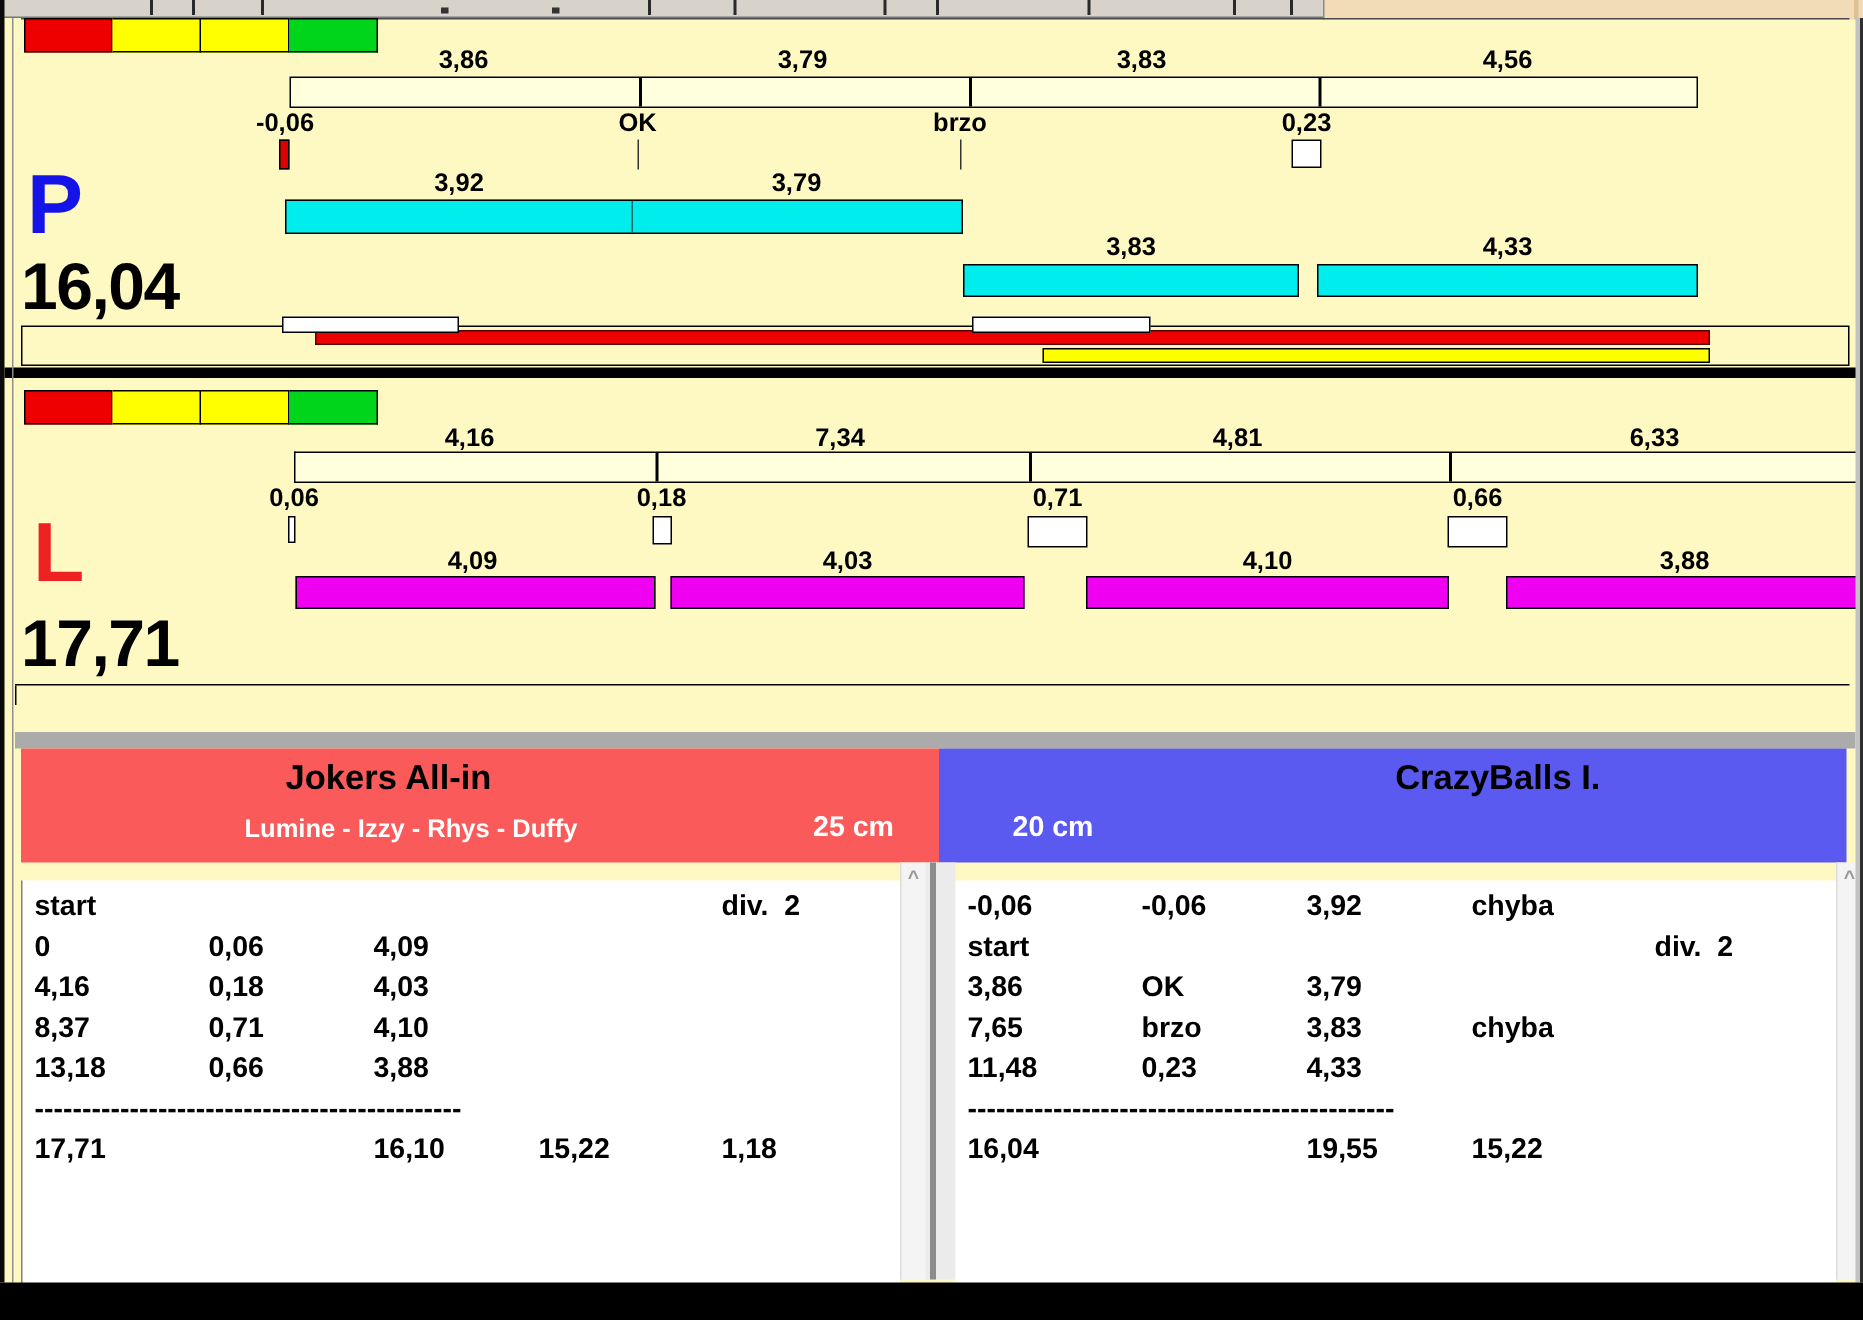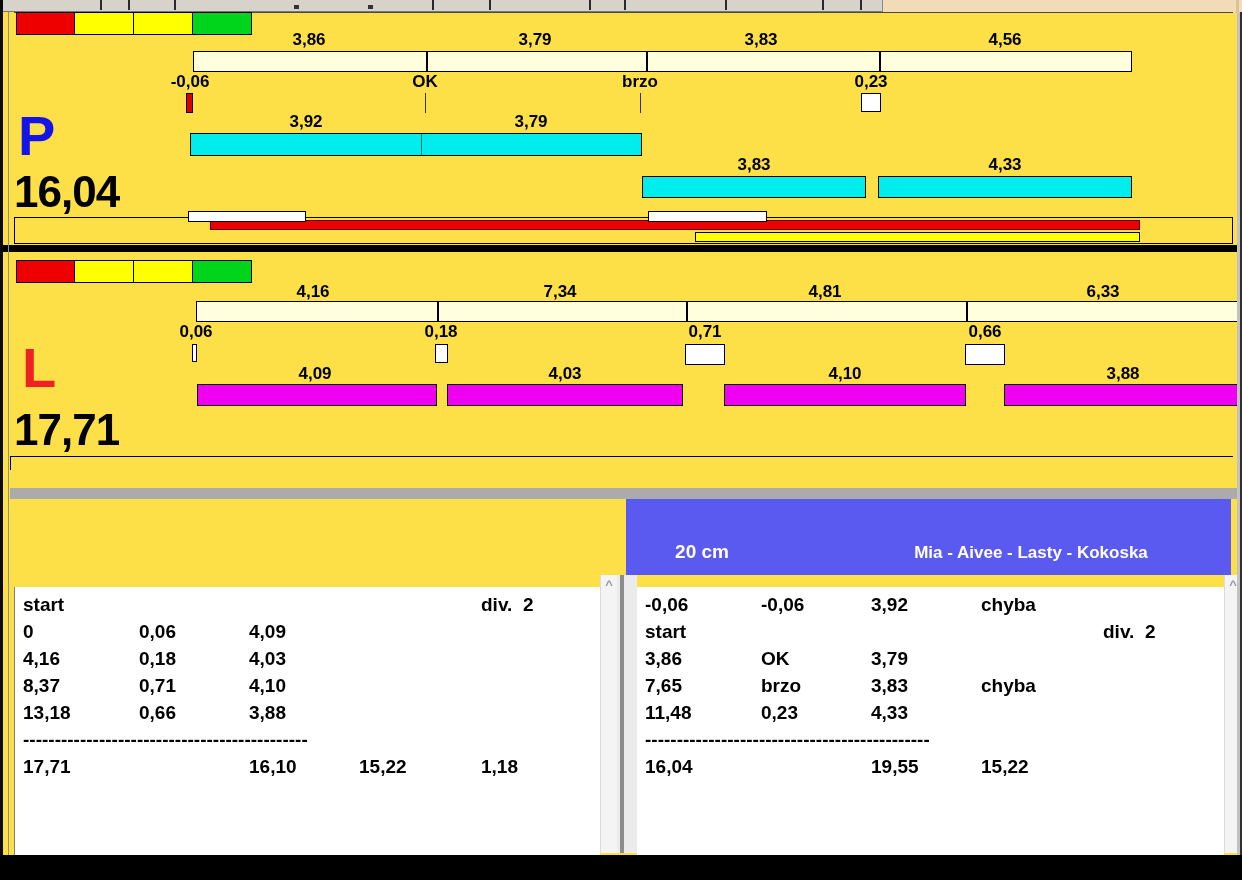--- a/index.html
+++ b/index.html
@@ -1,17 +1,17 @@
 <!DOCTYPE html>
 <html><head>
 <meta charset="utf-8">
 <style>
   html,body{margin:0;padding:0;background:#000;}
   *{box-sizing:border-box;}
-  .screen{position:relative;width:1242px;height:880px;background:#fde047;overflow:hidden;
+  .screen{position:relative;width:1242px;height:880px;background:#fef9c3;overflow:hidden;
           font-family:"Liberation Sans",sans-serif;font-weight:bold;color:#000;}
   
   .topstrip{position:absolute;left:0;top:0;width:882px;height:12px;background:#D7D3CB;border-bottom:1px solid #777;}
   .topstrip .vsep{position:absolute;top:0;width:2px;height:10px;background:#2A2A2A;}
   .topstrip .frag{position:absolute;bottom:2px;width:5px;height:4px;background:#333;}
   .tanstrip{position:absolute;left:882px;top:0;width:360px;height:13px;background:#F2DBB7;border-left:1px solid #8A8A8A;}
   .tanedge{position:absolute;left:1236px;top:0;width:3px;height:13px;background:#DFC193;}
   .frame-left-black{position:absolute;left:0;top:0;width:3px;height:855px;background:#0A0A0A;}
   .frame-left-line{position:absolute;left:8px;top:12px;width:1px;height:843px;background:#8F8F8F;}
   .frame-right{position:absolute;left:1237px;top:12px;width:5px;height:843px;background:#C2C2C2;border-right:2px solid #2F2F2F;}
@@ -179,23 +179,28 @@
     <div class="lane-letter" style="left:22px;top:340px;color:#EE2222">L</div>
     <div class="lane-total" style="left:14px;top:408px">17,71</div>
 
     <div class="lbox">
         <div class="tick"></div>
       </div>
   </div>
 
   <div class="silverbar"></div>
 
+  <div class="hdr hdr-red">
+    <div class="team-title" style="left:0;width:490px">Jokers All-in</div>
+    <div class="team-members" style="left:0;width:520px">Lumine - Izzy - Rhys - Duffy</div>
+    <div class="cmlabel" style="left:510px">25 cm</div>
+  </div>
 
   <div class="hdr hdr-blue">
-    <div class="team-members" style="left:205px;width:400px">Mia - Aivee - Lasty - Kokoska</div>
+    <div class="team-title" style="left:140px;width:465px">CrazyBalls I.</div>
     <div class="cmlabel" style="left:31px">20 cm</div>
   </div>
 
 
   <div class="ttable ttable-left">
     <div class="trow" style="top:4px">
       <span class="c1">start</span>
         <span class="c2"></span>
       <span class="c3"></span>
         <span class="c4"></span>

